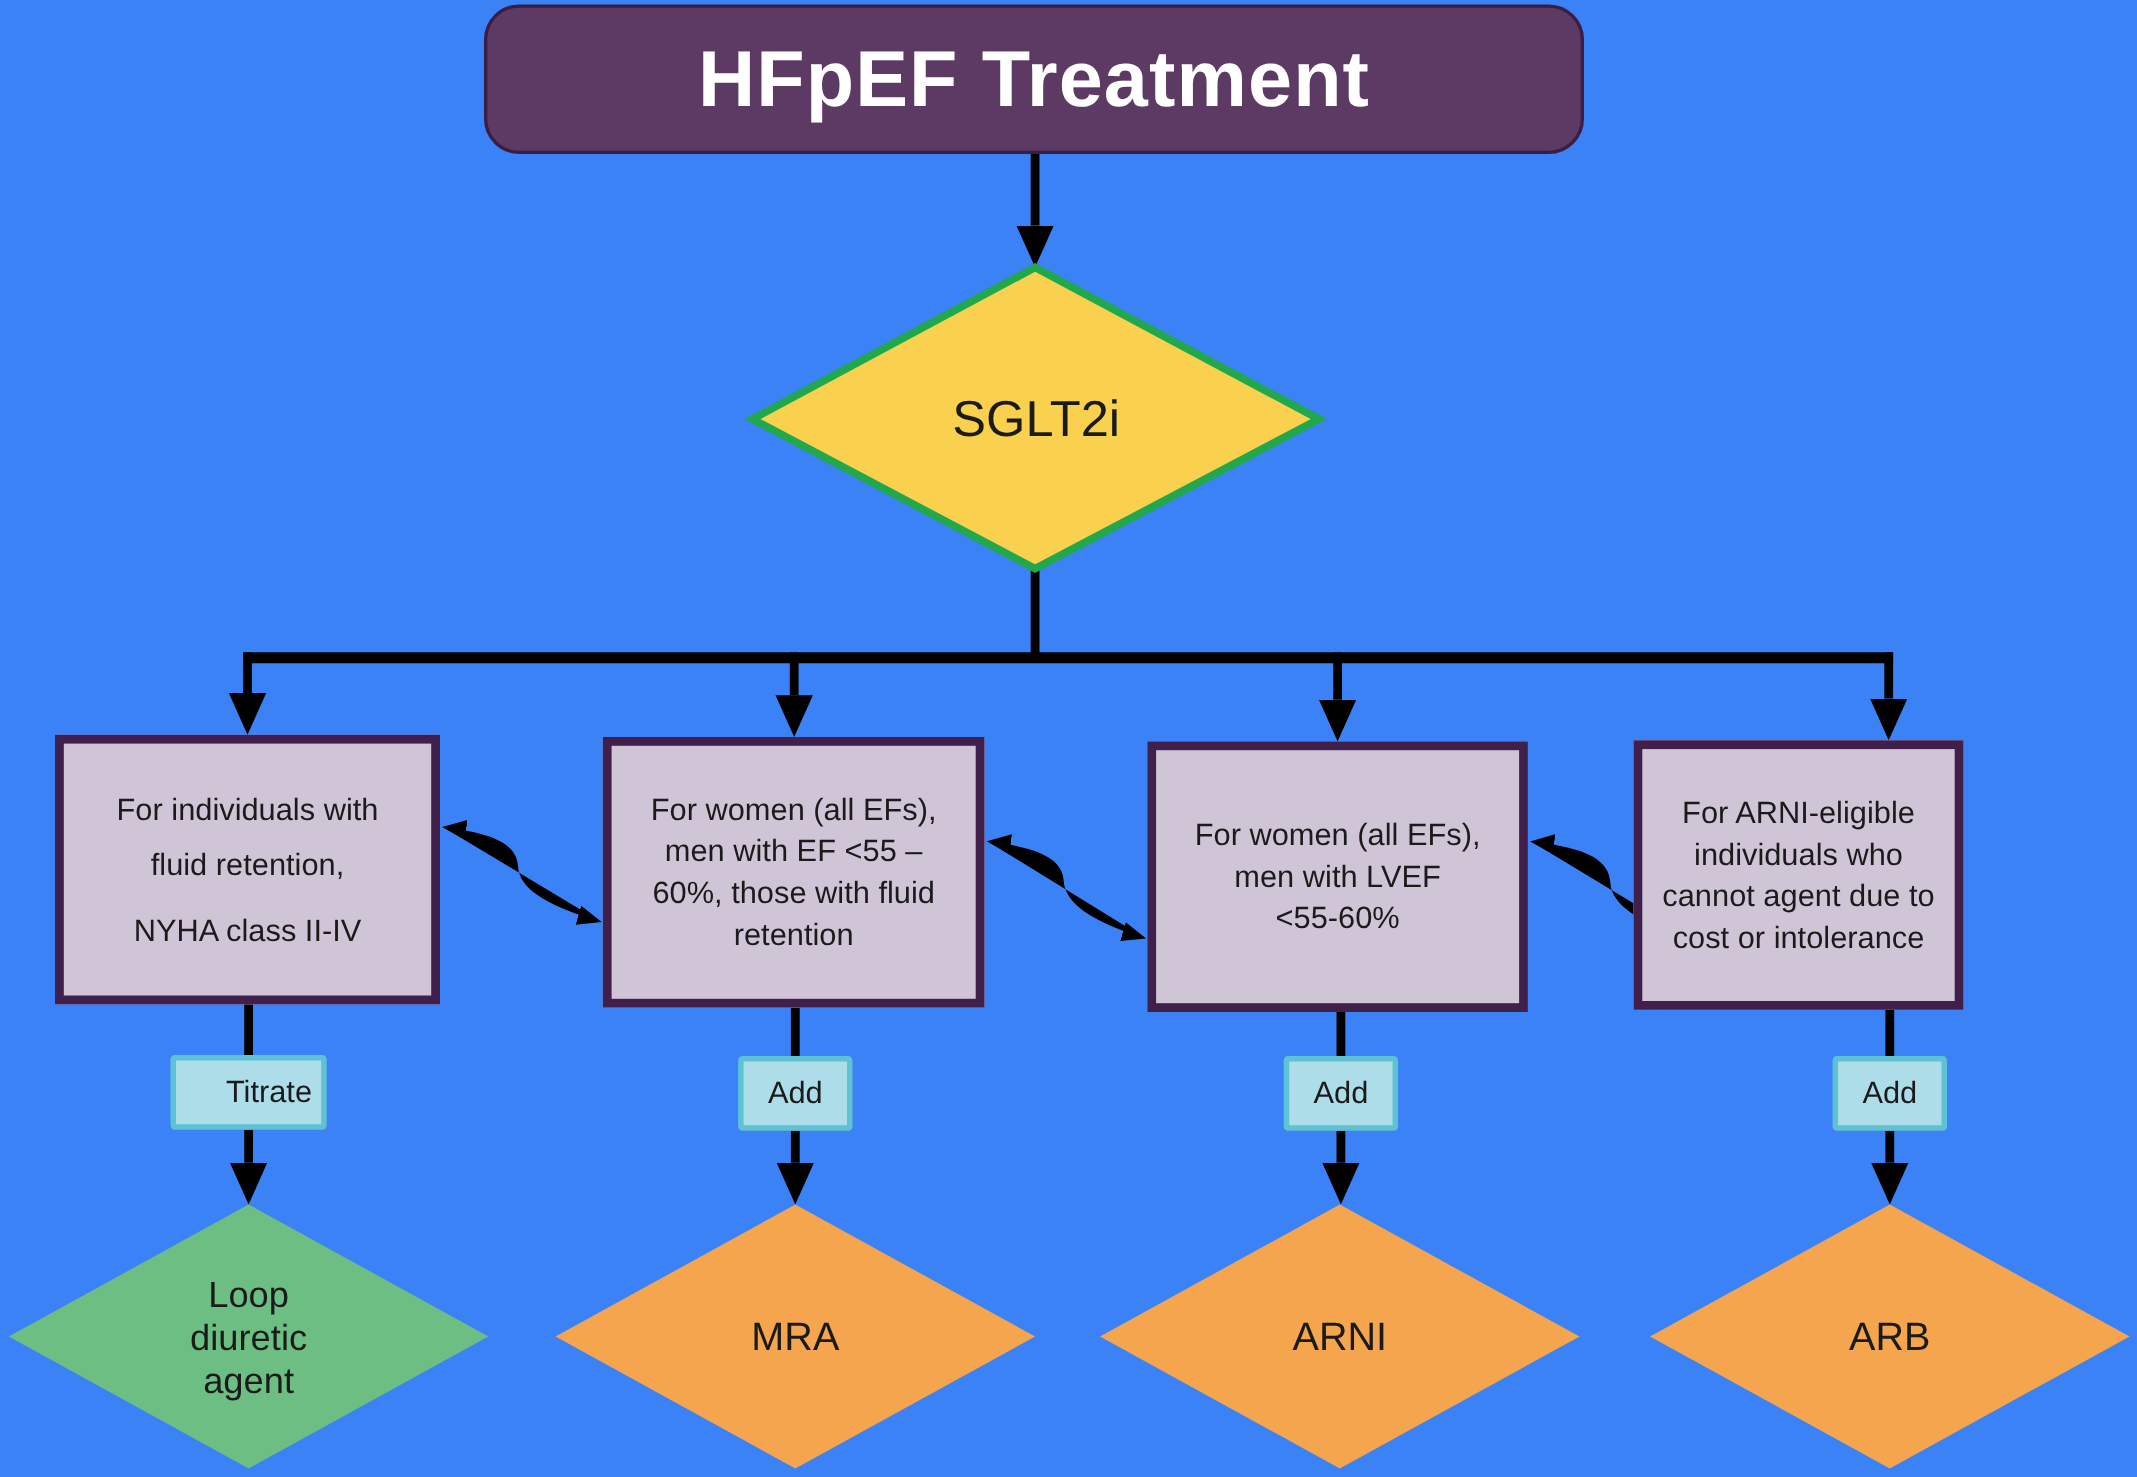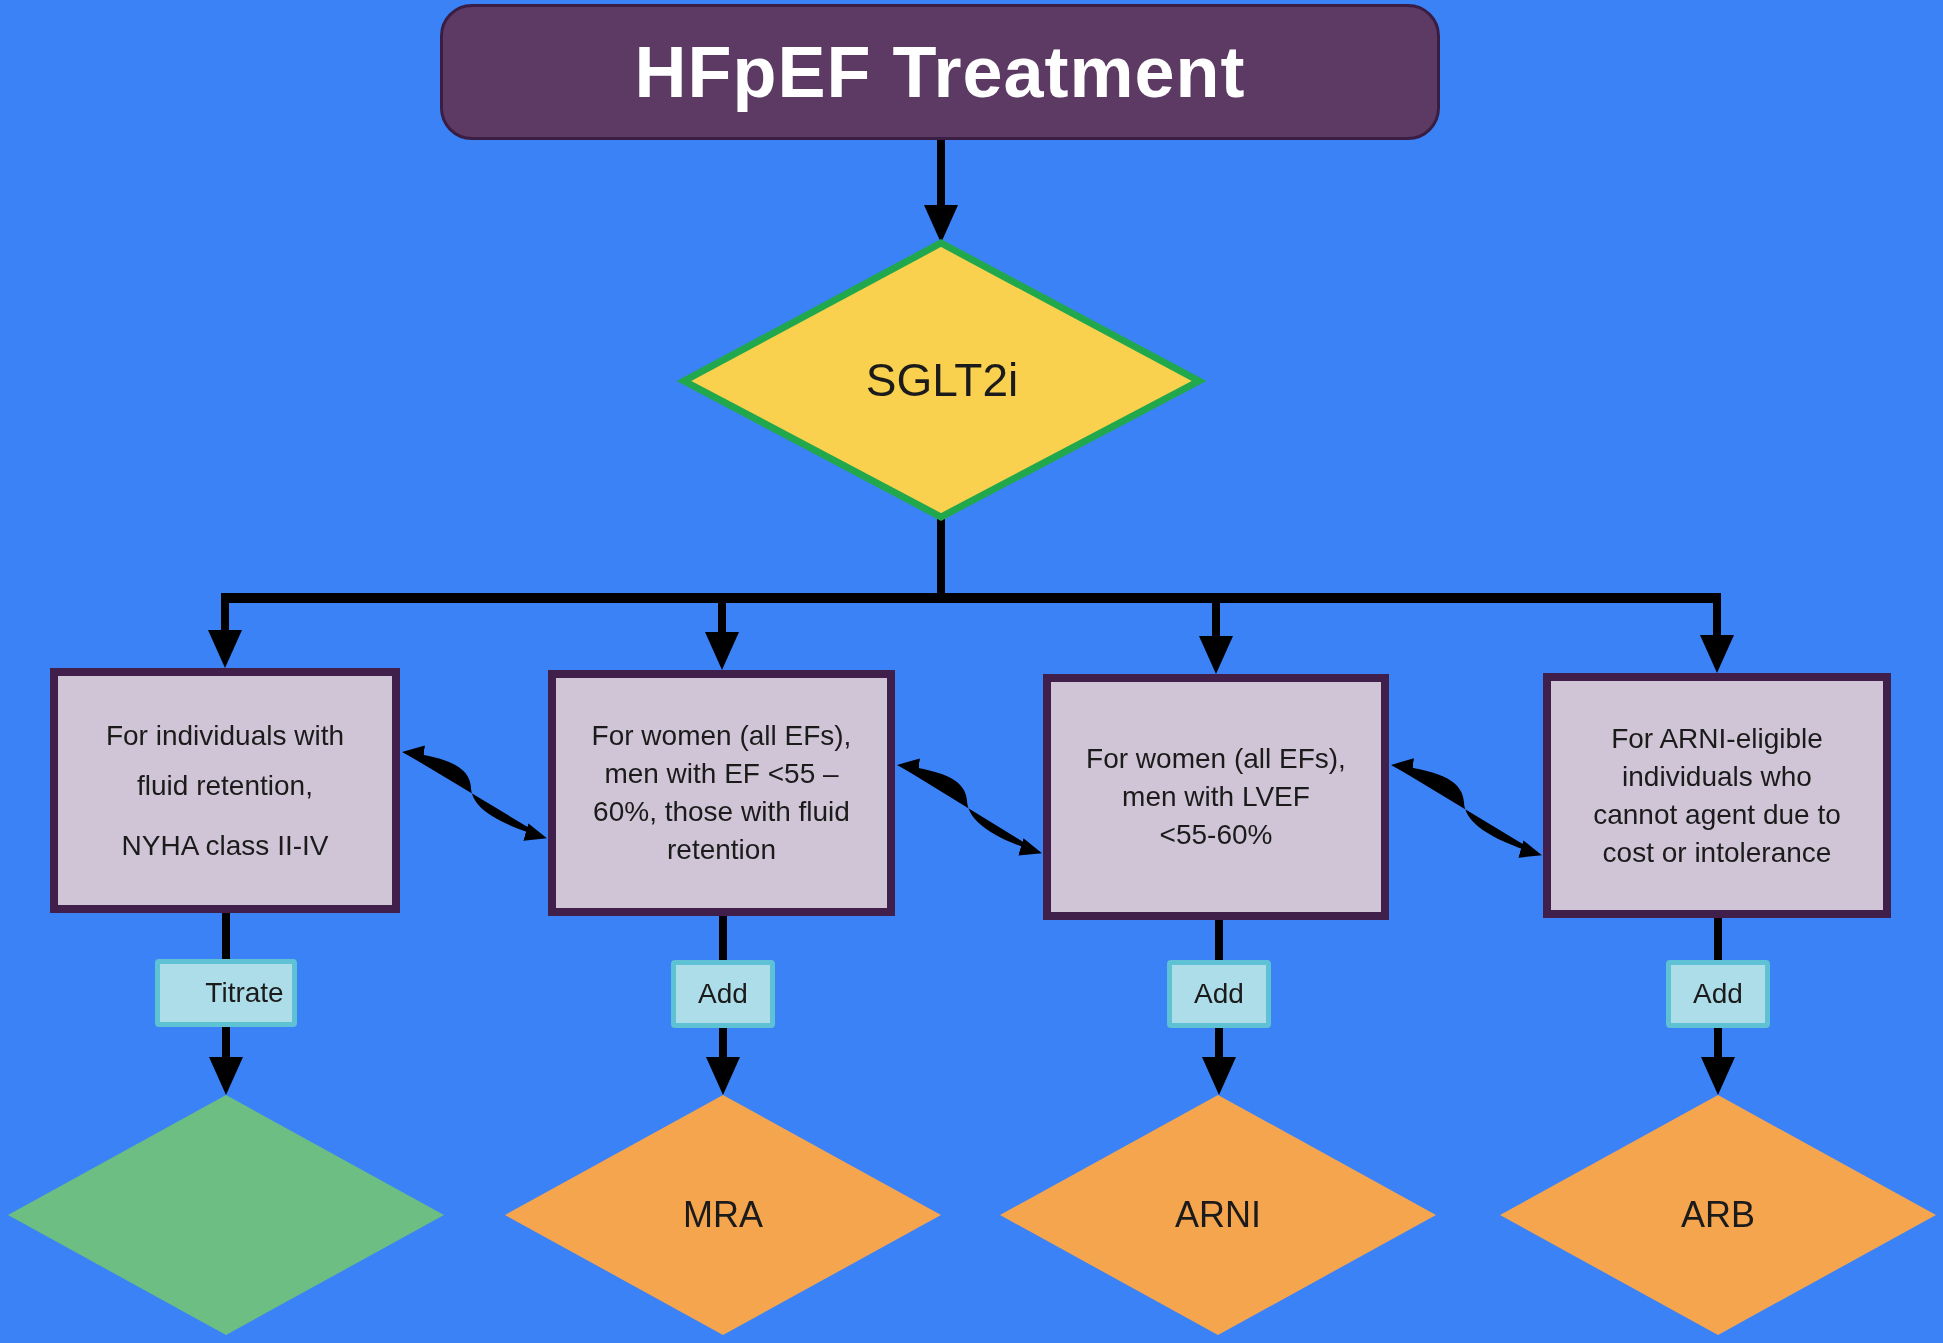--- a/index.html
+++ b/index.html
@@ -42,21 +42,21 @@
   
   .crit{
     background:#cfc5d6;border:8px solid #401f4b;
     display:flex;flex-direction:column;align-items:center;justify-content:center;
     text-align:center;font-size:28px;line-height:38px;
   }
   .crit .gap{margin-top:10px;}
   .crit0{left:50px;top:668px;width:350px;height:245px;gap:12px;}
   .crit1{left:548px;top:670px;width:347px;height:246px;}
   .crit2{left:1043px;top:674px;width:346px;height:246px;}
-  .crit3{left:1543px;top:673px;width:348px;height:245px;}
+  .crit3{left:1485px;top:673px;width:300px;height:245px;}
 
   
   .action{
     background:#addde9;border:5px solid #5fc1d4;border-radius:4px;
     display:flex;align-items:center;justify-content:center;
     font-size:28px;
   }
   .action0{left:155px;top:959px;width:142px;height:68px;padding-left:37px;}
   .action1{left:671px;top:960px;width:104px;height:68px;}
   .action2{left:1167px;top:960px;width:104px;height:68px;}
@@ -152,20 +152,25 @@
     <div>individuals who</div>
     <div>cannot agent due to</div>
     <div>cost or intolerance</div>
   </div>
 
   <div class="abs action action0">Titrate</div>
   <div class="abs action action1">Add</div>
   <div class="abs action action2">Add</div>
   <div class="abs action action3">Add</div>
 
+  <div class="abs outcome-label out0">
+    <div>Loop</div>
+    <div>diuretic</div>
+    <div>agent</div>
+  </div>
   <div class="abs outcome-label out1">
     <div>MRA</div>
   </div>
   <div class="abs outcome-label out2">
     <div>ARNI</div>
   </div>
   <div class="abs outcome-label out3">
     <div>ARB</div>
   </div>
 

